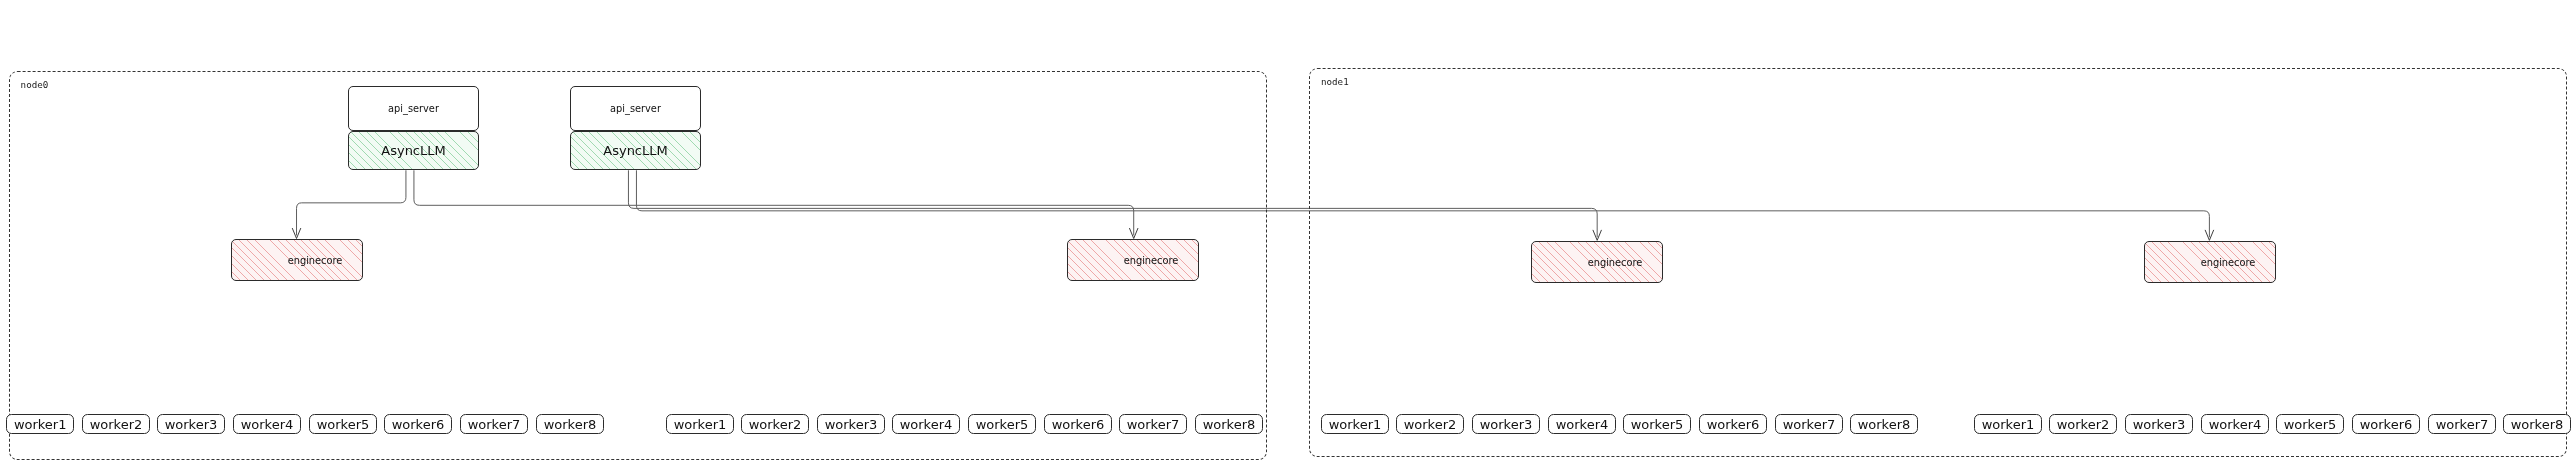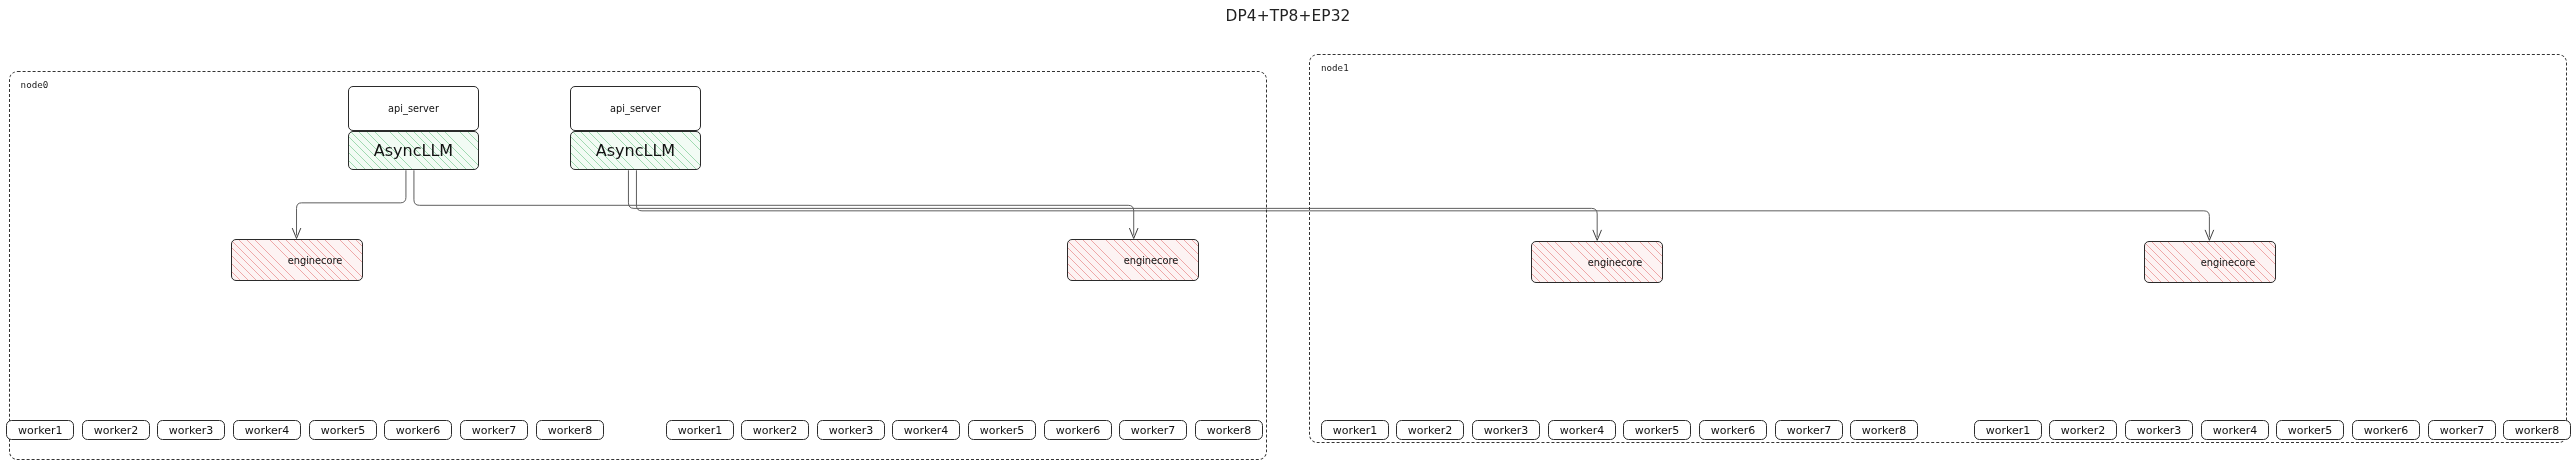--- a/index.html
+++ b/index.html
@@ -71,21 +71,21 @@
     display: block;
     pointer-events: none;
   }
 
   
   .box-api {
     font-size: 9.8px;
   }
   
   .box-async {
-    font-size: 16px;
+    font-size: 13px;
     background-color: #f2fbf4;
     background-image: repeating-linear-gradient(
       45deg,
       rgba(61,176,95,0.45) 0px,
       rgba(61,176,95,0.45) 0.7px,
       rgba(0,0,0,0) 0.7px,
       rgba(0,0,0,0) 5.5px
     );
     text-align: right;
   }
@@ -97,24 +97,23 @@
       45deg,
       rgba(226,106,106,0.55) 0px,
       rgba(226,106,106,0.55) 0.7px,
       rgba(0,0,0,0) 0.7px,
       rgba(0,0,0,0) 5.5px
     );
     padding-left: 36px;
   }
   
   .box-worker {
-    font-size: 11px;
+    font-size: 13px;
     border-width: 1.2px;
     border-radius: 5.5px;
-    margin-top: 6px;
   }
 
   
   #edge-layer {
     position: absolute;
     left: 0;
     top: 0;
     width: 2576px;
     height: 469px;
     pointer-events: none;
@@ -128,21 +127,20 @@
     fill: none;
     stroke: #3a3a3a;
     stroke-width: 1.6px;
   }
 </style>
 </head>
 <body>
 
 <div id="stage">
 
-  <div id="diagram-title">DP4+TP8+EP32</div>
 
   <svg id="edge-layer" viewBox="0 0 4188 763" width="2576" height="469">
       <path class="edge" d="M 659 277 L 659 321 Q 659 330 650 330 L 489 330 Q 481 330 481 339 L 481 383"></path>
       <path class="edge" d="M 672 277 L 672 325 Q 672 334 681 334 L 1834 334 Q 1843 334 1843 343 L 1843 383"></path>
       <path class="edge" d="M 1021 277 L 1021 330 Q 1021 339 1030 339 L 2588 339 Q 2597 339 2597 348 L 2597 386"></path>
       <path class="edge" d="M 1034 277 L 1034 334 Q 1034 343 1043 343 L 3584 343 Q 3593 343 3593 352 L 3593 386"></path>
       <path class="edge-head" d="M 474 371 L 481 388 L 488 371"></path>
       <path class="edge-head" d="M 1836 371 L 1843 388 L 1850 371"></path>
       <path class="edge-head" d="M 2590 374 L 2597 391 L 2604 374"></path>
       <path class="edge-head" d="M 3586 374 L 3593 391 L 3600 374"></path>
@@ -211,21 +209,21 @@
       </div>
       <div class="gbox box-worker" style="left: 1044px; top: 414px; width: 68px; height: 20px;">
         <span class="lbl">worker6</span>
       </div>
       <div class="gbox box-worker" style="left: 1119px; top: 414px; width: 68px; height: 20px;">
         <span class="lbl">worker7</span>
       </div>
       <div class="gbox box-worker" style="left: 1195px; top: 414px; width: 68px; height: 20px;">
         <span class="lbl">worker8</span>
       </div>
-      <div class="node-cluster" style="left: 1309px; top: 54px; width: 1258px; height: 389px;">
+      <div class="node-cluster" style="left: 1309px; top: 68px; width: 1258px; height: 389px;">
         <div class="node-cluster-label">node1</div>
       </div>
       <div class="gbox box-engine" style="left: 1531px; top: 241px; width: 132px; height: 42px;">
         <span class="lbl">enginecore</span>
       </div>
       <div class="gbox box-engine" style="left: 2144px; top: 241px; width: 132px; height: 42px;">
         <span class="lbl">enginecore</span>
       </div>
       <div class="gbox box-worker" style="left: 1321px; top: 414px; width: 68px; height: 20px;">
         <span class="lbl">worker1</span>

